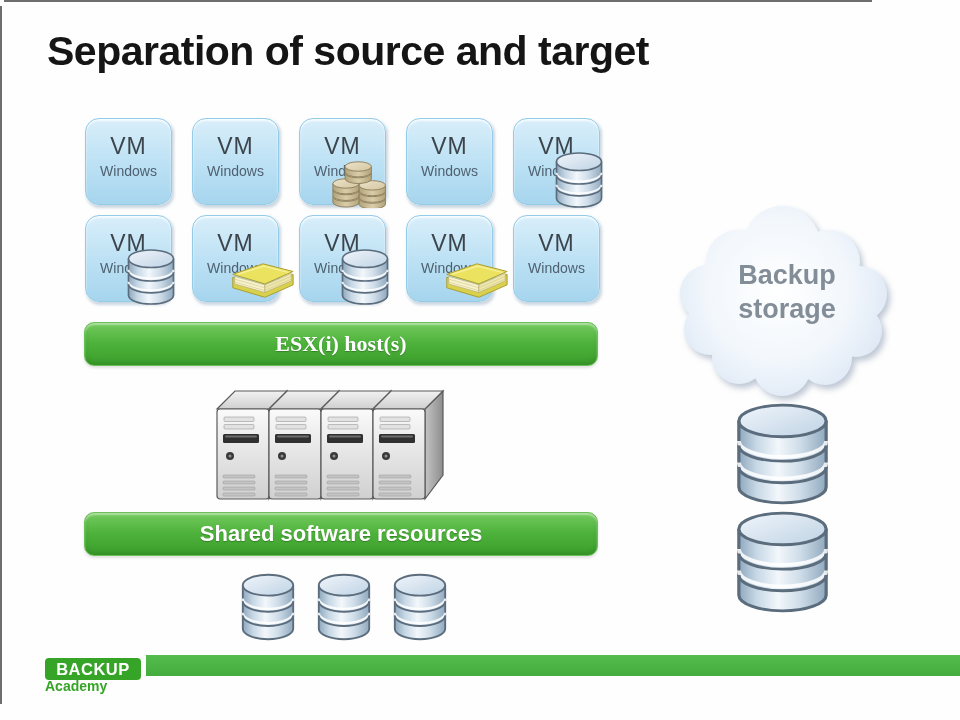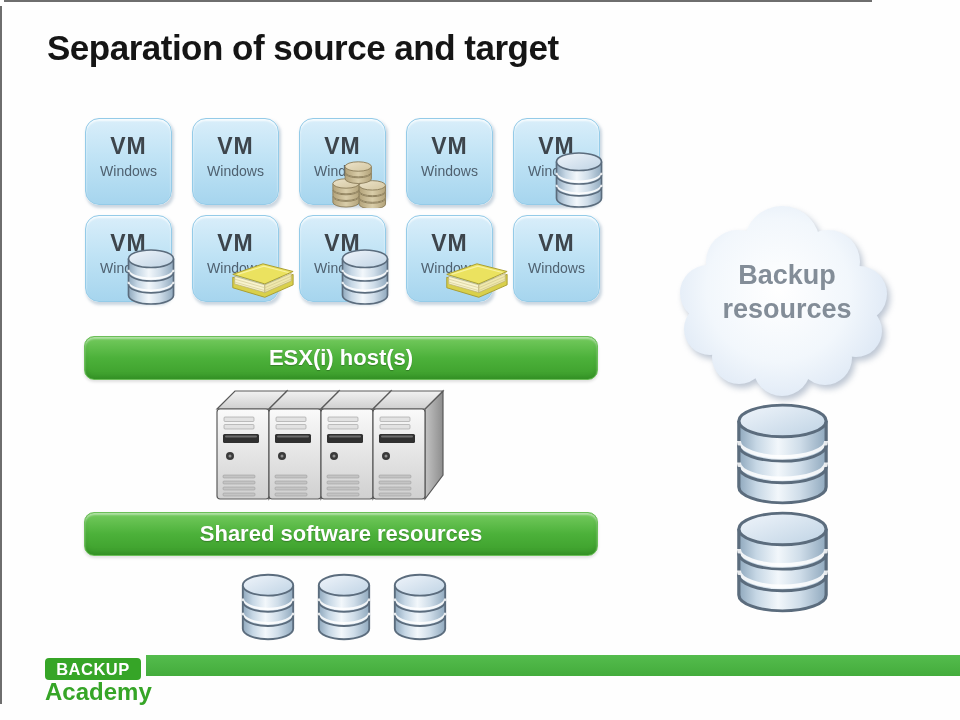--- a/index.html
+++ b/index.html
@@ -7,50 +7,50 @@
     position:relative; width:960px; height:720px; overflow:hidden;
     background:#fefefe;
     font-family:"Liberation Sans", sans-serif;
   }
   
   .edge-top  { position:absolute; left:4px; top:0; width:868px; height:2px; background:#303030; opacity:.7; }
   .edge-left { position:absolute; left:0; top:6px; width:2px; height:698px; background:#303030; opacity:.7; }
 
   .title {
     position:absolute; left:47px; top:28px;
-    font-size:35px; font-weight:bold; color:#151515; letter-spacing:-0.5px;
+    font-size:41px; font-weight:bold; color:#151515; letter-spacing:-0.5px;
   }
 
   
   .vm {
     position:absolute; width:85px; height:85px; border-radius:14px;
     background:linear-gradient(180deg,#d9eefa 0%,#c0e3f5 45%,#a6d5ee 100%);
     border:1px solid #94cbe8;
     box-shadow:inset 0 2px 2px rgba(255,255,255,.8), 1.5px 2.5px 3px rgba(120,150,175,.38);
     text-align:center; z-index:1;
   }
   .c1{left:85px}.c2{left:192px}.c3{left:299px}.c4{left:406px}.c5{left:513px}
   .r1{top:118px}.r2{top:215px}
-  .vm-label { margin-top:14px; font-size:23px; font-weight:bold; color:#3d454c; letter-spacing:1px; }
+  .vm-label { margin-top:14px; font-size:23px; font-weight:normal; color:#3d454c; letter-spacing:1px; }
   .vm-os    { margin-top:3px; font-size:14px; color:#4f6170; }
   .badge { position:absolute; z-index:3; line-height:0; }
   .badge.db    { right:-5px;  bottom:-7px; }
   .badge.book  { right:-17px; bottom:-3px; }
   .badge.coins { right:-8px;  bottom:-4px; }
 
   
   .bar {
     position:absolute; left:84px; width:512px; height:42px; border-radius:10px;
     background:linear-gradient(180deg,#74ca5e 0%,#4cb13a 50%,#3c9e2b 100%);
     border:1px solid #6bbf58;
     box-shadow:inset 0 2px 2px rgba(255,255,255,.45), inset 0 -3px 4px rgba(0,70,0,.15), 0 2px 3px rgba(0,0,0,.12);
     color:#ffffff; font-weight:bold; font-size:22px; text-align:center; line-height:42px;
     text-shadow:0 1px 1px rgba(0,0,0,.25);
   }
-  .bar-esx     { top:336px; }
+  .bar-esx     { top:322px;font-family:Liberation Serif, serif; }
   .bar-storage { top:512px; }
 
   .servers { position:absolute; left:213px; top:387px; width:250px; height:118px; }
   .servers svg { position:absolute; top:0; }
   .srv1{left:0} .srv2{left:52px} .srv3{left:104px} .srv4{left:156px}
 
   .cyl-row svg { position:absolute; top:570px; }
   .cylA{left:240px}.cylB{left:316px}.cylC{left:392px}
 
   .cloud-svg { position:absolute; left:678px; top:198px;
@@ -64,21 +64,21 @@
   .bigcyl1{top:398px} .bigcyl2{top:506px}
 
   
   .logo-pill {
     position:absolute; left:45px; top:658px; width:96px; height:22px; border-radius:4px;
     background:#36a527; color:#ffffff; font-weight:bold; font-size:16.5px;
     text-align:center; line-height:22px; letter-spacing:0.5px;
   }
   .logo-academy {
     position:absolute; left:45px; top:678px;
-    color:#36a527; font-weight:bold; font-size:24px;
+    color:#36a527; font-weight:bold; font-size:14px;
   }
   .footer-bar {
     position:absolute; left:146px; top:655px; width:814px; height:21px;
     background:linear-gradient(180deg,#54bc4d 0%,#44ac3c 100%);
   }
 </style>
 </head>
 <body>
 
 <svg width="0" height="0" style="position:absolute" aria-hidden="true">
@@ -296,21 +296,21 @@
       <circle cx="147" cy="160" r="27"></circle>
       <circle cx="104" cy="169" r="29"></circle>
       <circle cx="61" cy="159" r="27"></circle>
       <circle cx="32" cy="131" r="26"></circle>
       <circle cx="30" cy="95" r="28"></circle>
       <circle cx="104" cy="106" r="64"></circle>
     </g>
   </svg>
   <div class="cloud-text">
     <div>Backup</div>
-    <div>resources</div>
+    <div>storage</div>
   </div>
 
   <div class="big-cyls">
     <svg class="bigcyl1" viewBox="0 0 60 78" width="97" height="112" preserveAspectRatio="none">
         <use href="#sym-db"></use>
       </svg>
     <svg class="bigcyl2" viewBox="0 0 60 78" width="97" height="112" preserveAspectRatio="none">
         <use href="#sym-db"></use>
       </svg>
   </div>

